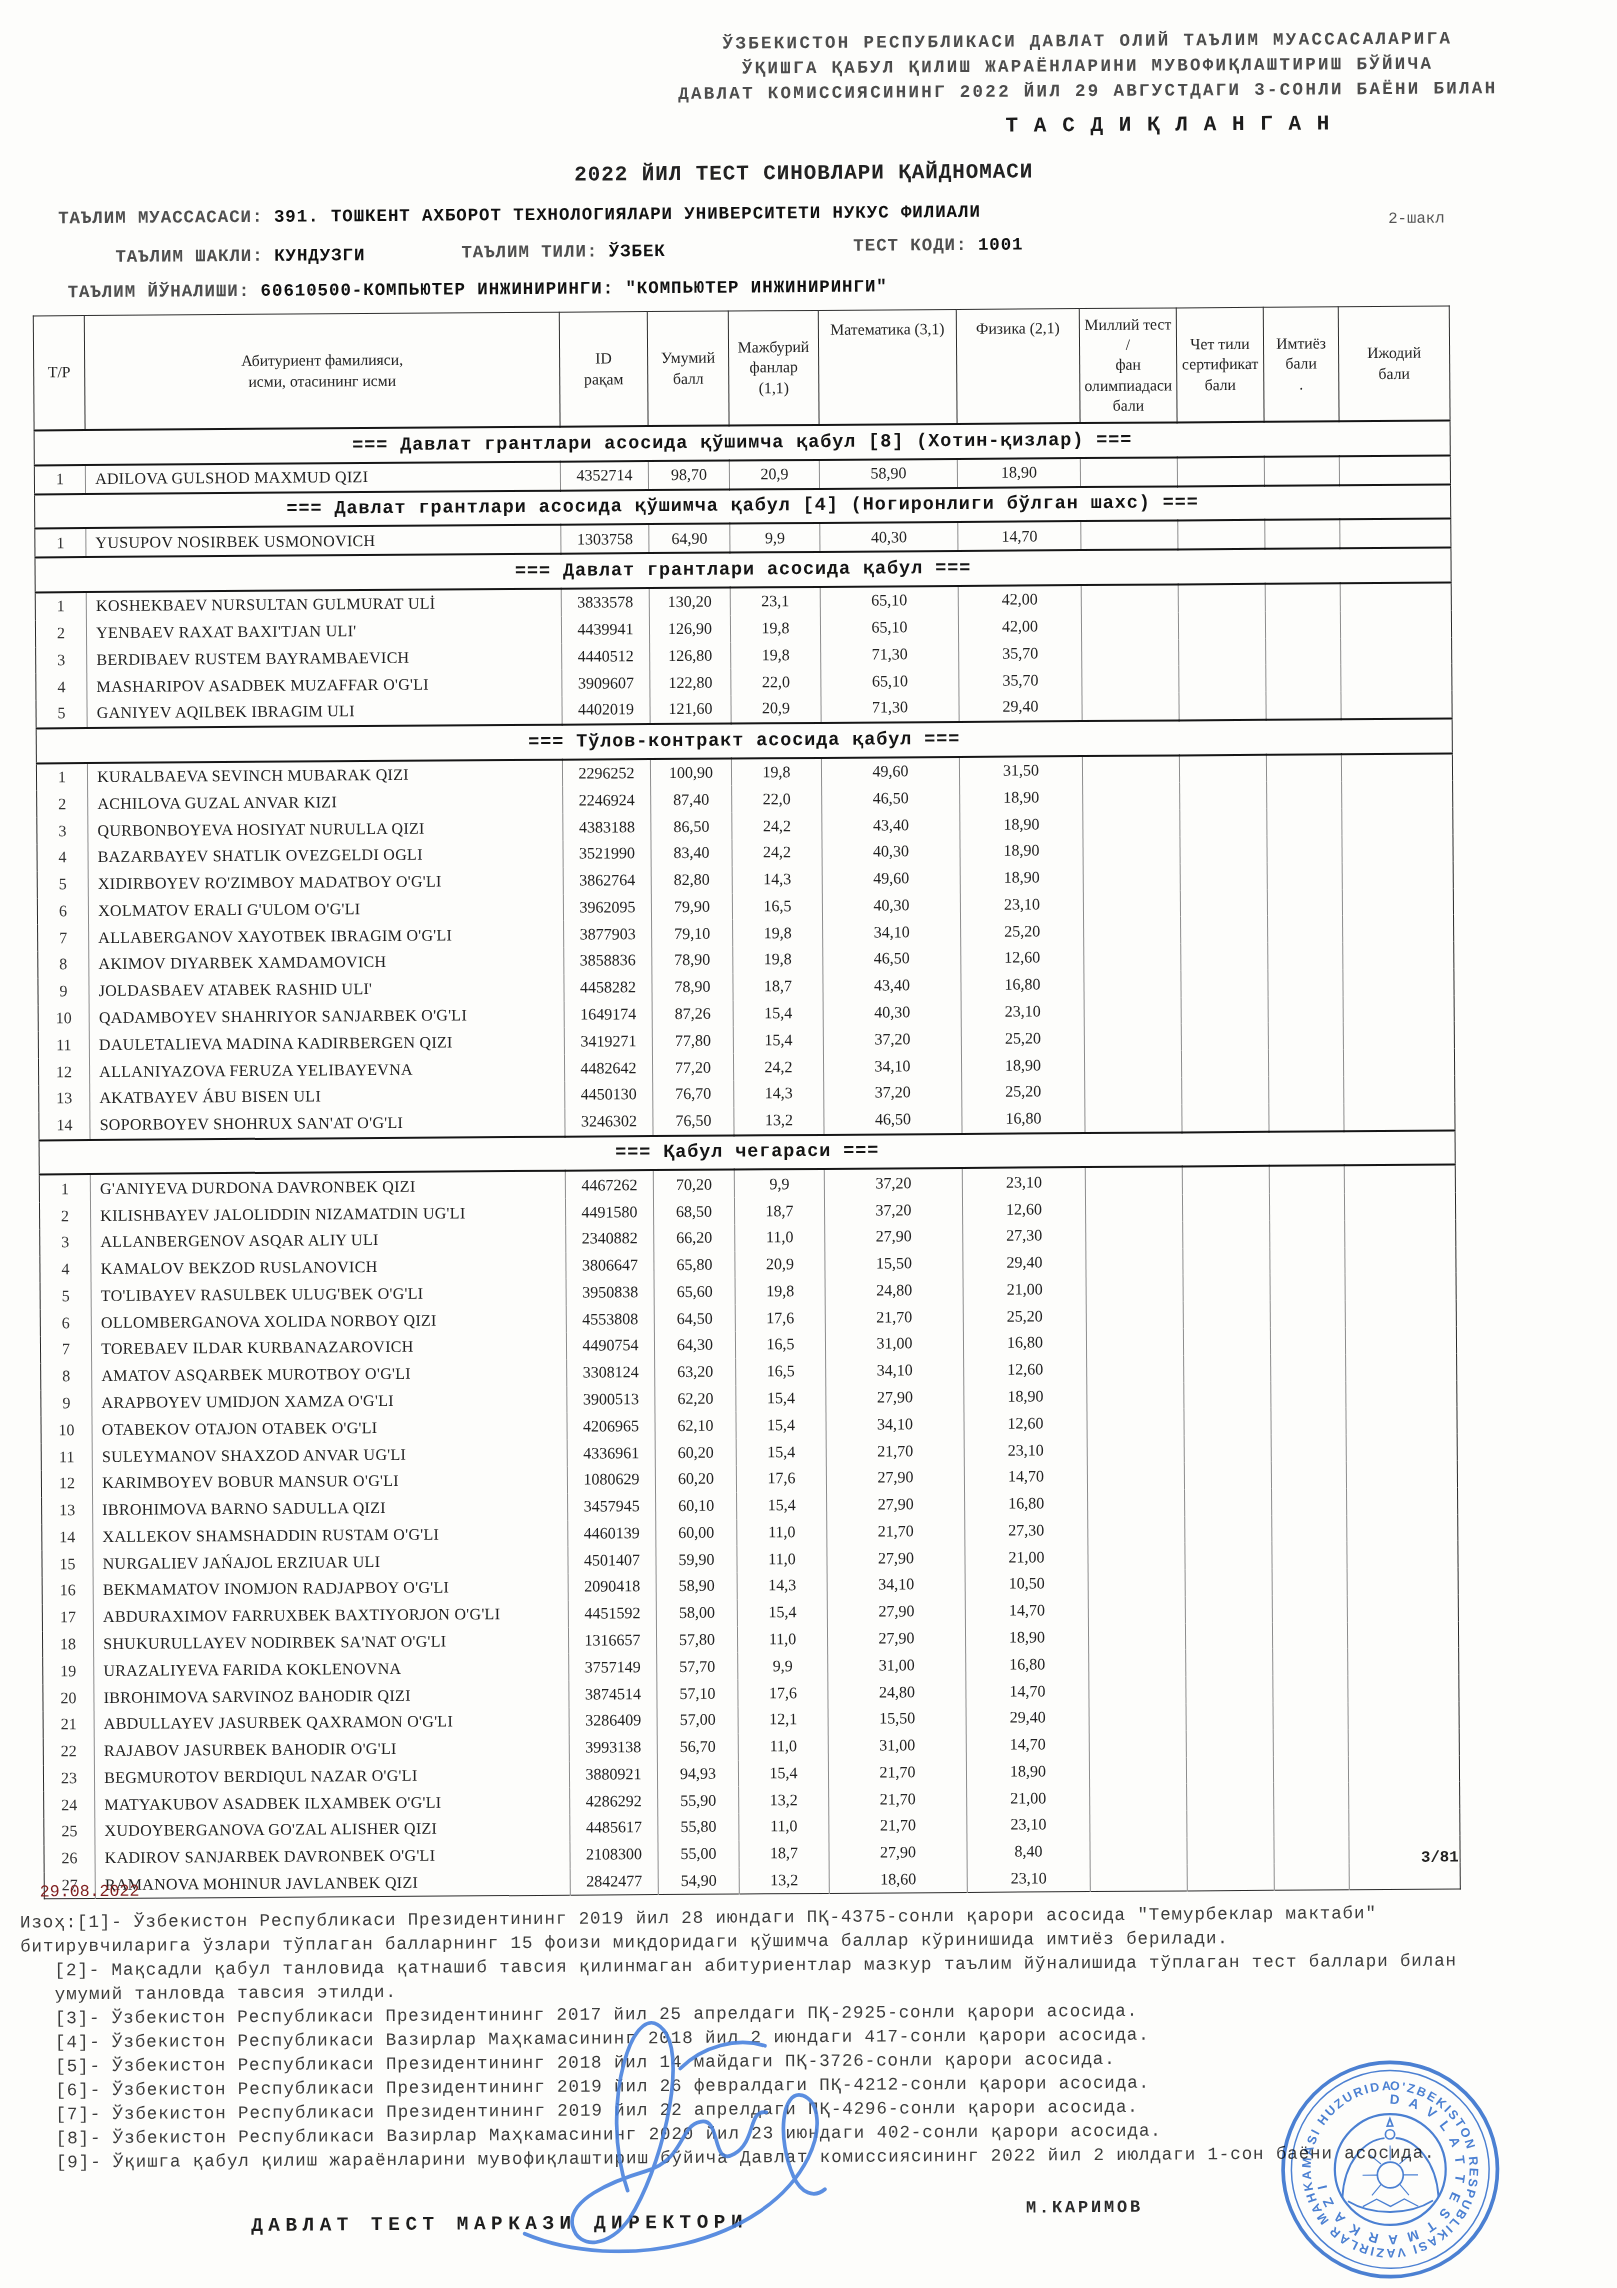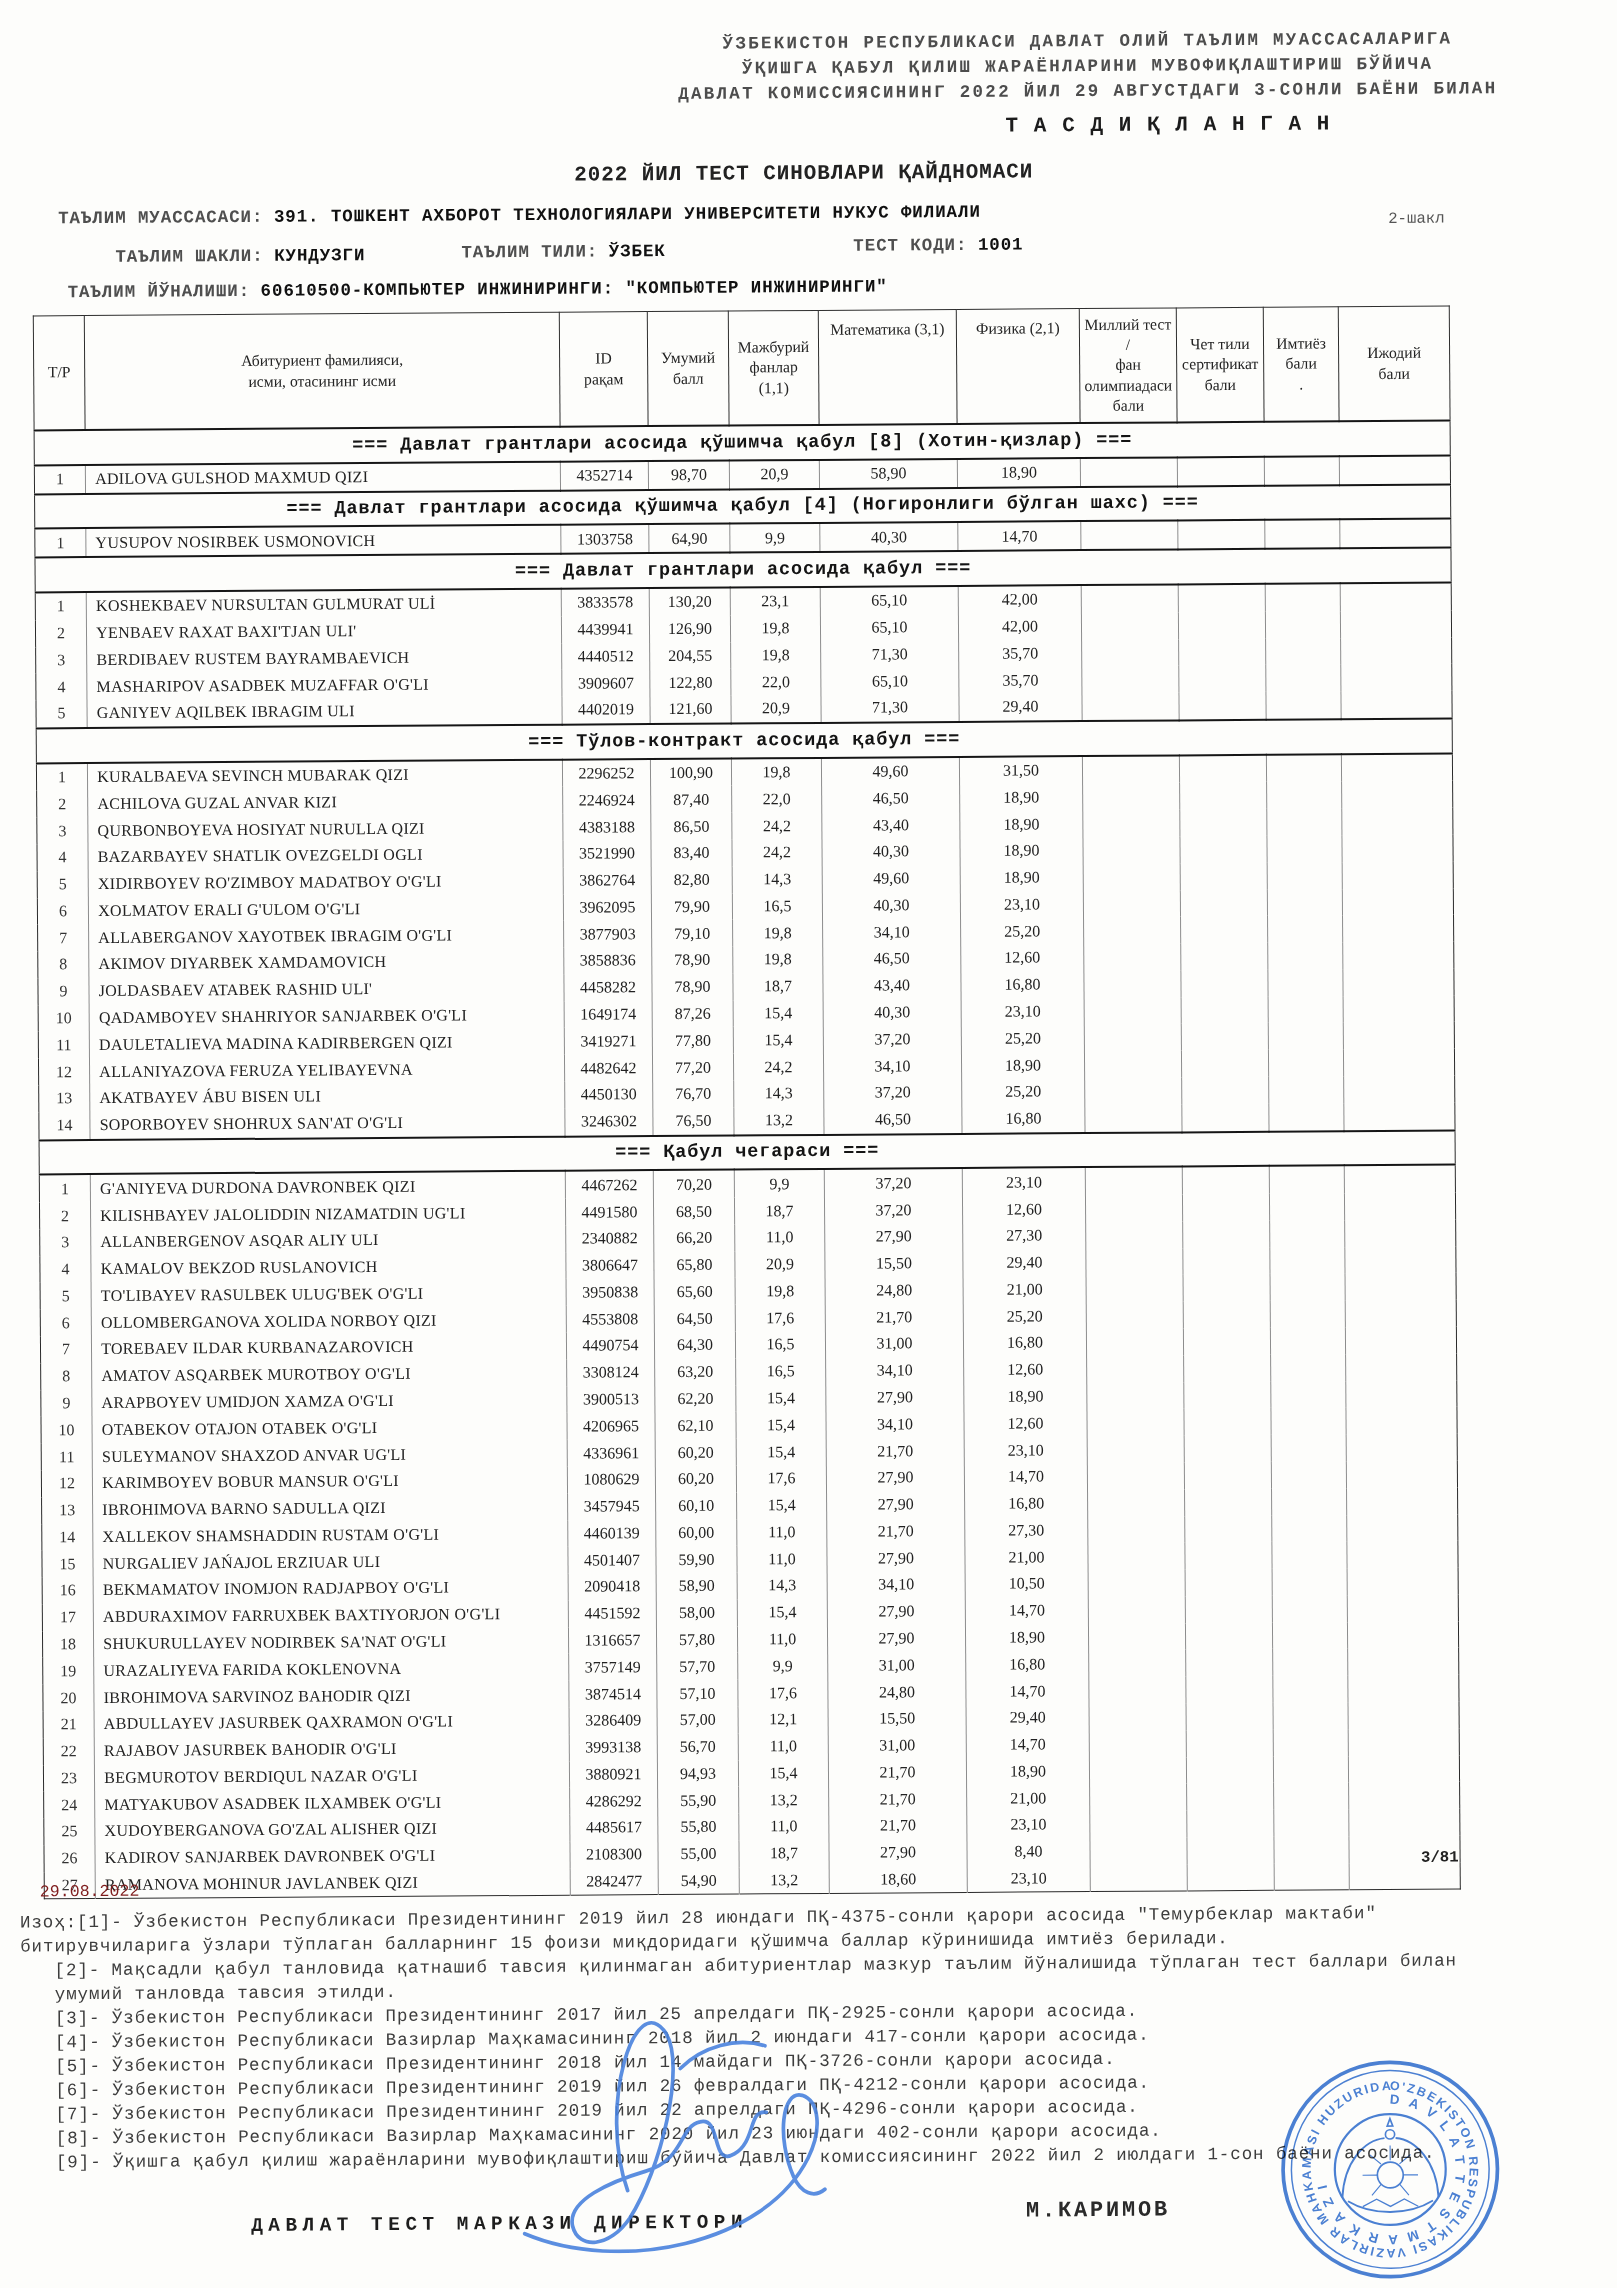--- a/index.html
+++ b/index.html
@@ -62,21 +62,21 @@
   .notes{position:absolute;top:1905px;left:13px;width:1569px;
     font-family:"Liberation Mono","DejaVu Sans Mono",monospace;
     font-size:17.5px;line-height:24px;letter-spacing:0.9px;color:#3d3d3d;}
   .note-line{white-space:pre;}
 
   .director-label{position:absolute;top:2211px;left:242px;
     font-family:"Liberation Mono","DejaVu Sans Mono",monospace;
     font-size:19.4px;font-weight:bold;letter-spacing:5.5px;color:#1d1d1d;white-space:nowrap;}
   .director-name{position:absolute;top:2200px;left:1017px;
     font-family:"Liberation Mono","DejaVu Sans Mono",monospace;
-    font-size:22px;font-weight:bold;letter-spacing:2.8px;color:#2a2a2a;}
+    font-size:17px;font-weight:bold;letter-spacing:2.8px;color:#2a2a2a;}
 
   .signature-svg{position:absolute;left:480px;top:1957px;z-index:6;}
   .stamp-svg{position:absolute;left:1266px;top:2058px;z-index:5;mix-blend-mode:multiply;opacity:.93;}
 </style>
 </head>
 <body>
 
 <div class="sheet">
 
   <div class="approval">
@@ -211,21 +211,21 @@
           <td class="num-cell">42,00</td>
           <td class="num-cell"></td>
           <td class="num-cell"></td>
           <td class="num-cell"></td>
           <td class="num-cell"></td>
         </tr>
         <tr class="data-row">
           <td class="num-cell">3</td>
           <td class="name-cell">BERDIBAEV RUSTEM BAYRAMBAEVICH</td>
           <td class="num-cell">4440512</td>
-          <td class="num-cell">204,55</td>
+          <td class="num-cell">126,80</td>
           <td class="num-cell">19,8</td>
           <td class="num-cell">71,30</td>
           <td class="num-cell">35,70</td>
           <td class="num-cell"></td>
           <td class="num-cell"></td>
           <td class="num-cell"></td>
           <td class="num-cell"></td>
         </tr>
         <tr class="data-row">
           <td class="num-cell">4</td>

